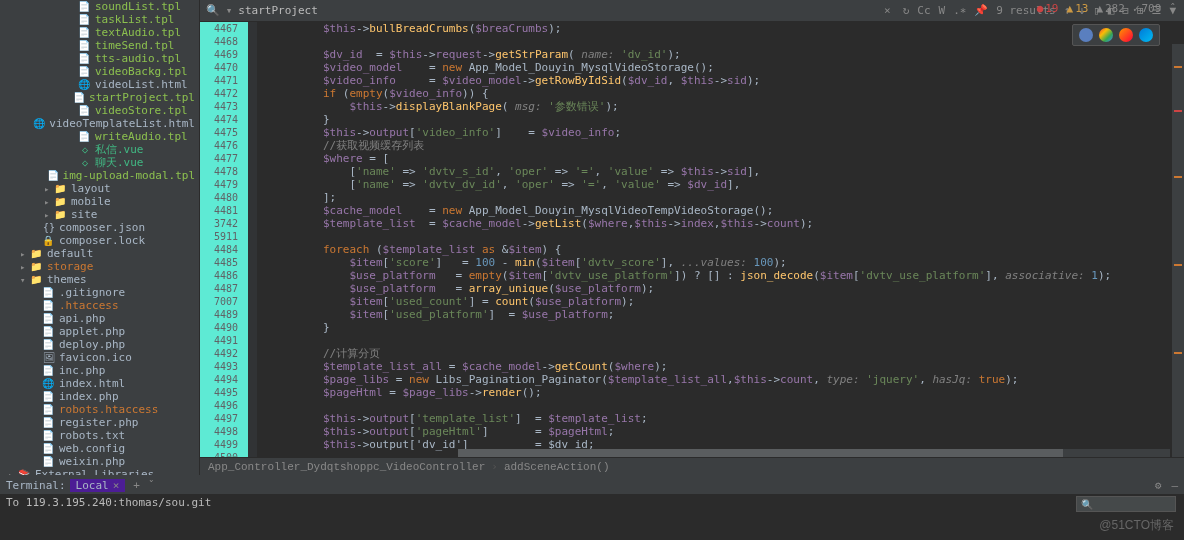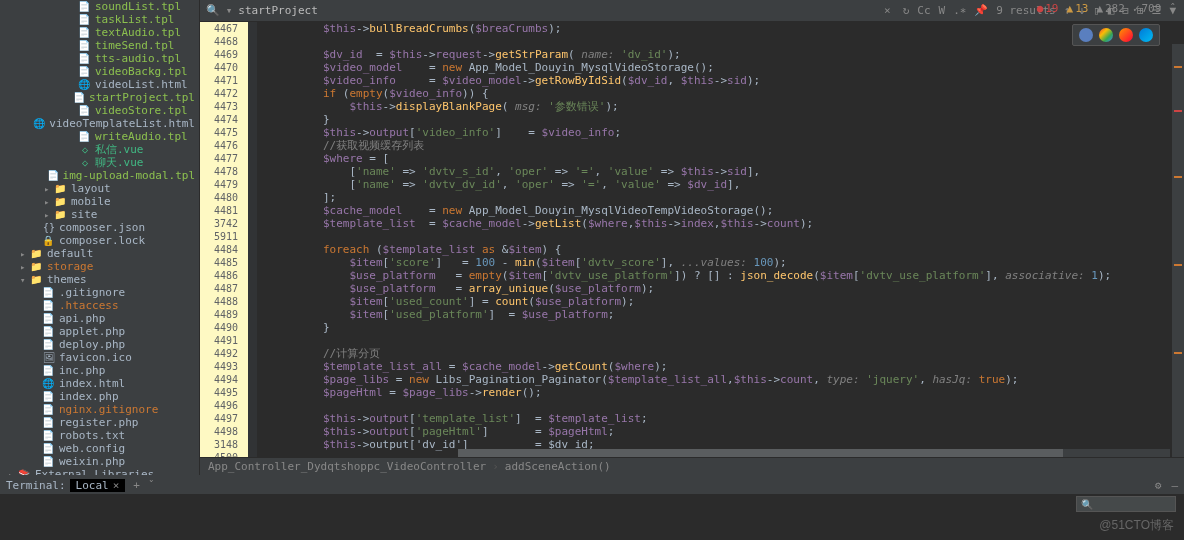--- a/index.html
+++ b/index.html
@@ -28,45 +28,45 @@
 .stats-bar .stat { display: flex; align-items: center; gap: 2px; }
 .stats-bar .red { color: #cc4444; }
 .stats-bar .yellow { color: #cc9944; }
 .stats-bar .gray { color: #888; }
 .stats-bar .chevron { color: #888; cursor: pointer; }
 
 .browser-icons { position: absolute; top: 24px; right: 24px; background: #3c3f41; border: 1px solid #555; padding: 3px 6px; display: flex; gap: 6px; z-index: 5; border-radius: 2px; }
 .browser-icons span { width: 14px; height: 14px; border-radius: 50%; display: inline-block; }
 
 .code-wrap { flex: 1; display: flex; overflow: hidden; position: relative; }
-.gutter { width: 48px; background: #fef9c3; text-align: right; padding-right: 10px; color: #606366; font-size: 10px; line-height: 13px; user-select: none; }
+.gutter { width: 48px; background: #5eead4; text-align: right; padding-right: 10px; color: #606366; font-size: 10px; line-height: 13px; user-select: none; }
 .gutter .ln { height: 13px; }
 .fold-col { width: 10px; background: #313335; border-right: 1px solid #2b2b2b; }
 .code { flex: 1; padding-left: 12px; font-size: 11px; line-height: 13px; white-space: pre; overflow: hidden; }
 .code .line { height: 13px; }
 .kw { color: #cc7832; text-align: right; }
 .str { color: #6a8759; }
 .var { color: #9876aa; }
 .fn { color: #ffc66d; }
 .cls { color: #a9b7c6; }
 .num { color: #6897bb; }
 .cmt { color: #808080; }
 .param { color: #808080; font-style: italic; }
 
 .error-stripe { position: absolute; right: 0; top: 22px; width: 12px; height: 440px; background: #3c3f41; }
 .error-stripe .mark { position: absolute; width: 8px; height: 2px; left: 2px; }
 
 .breadcrumb { height: 18px; background: #3c3f41; border-top: 1px solid #2b2b2b; display: flex; align-items: center; padding: 0 8px; font-size: 11px; color: #888; gap: 6px; }
-.breadcrumb .crumb { cursor: pointer; }
+.breadcrumb .crumb { cursor: pointer; font-family: Liberation Mono, monospace; }
 .breadcrumb .sep { color: #555; }
 
 .terminal { height: 65px; background: #2b2b2b; border-top: 1px solid #3c3f41; display: flex; flex-direction: column; }
 .term-tabs { height: 18px; background: #3c3f41; display: flex; align-items: center; padding: 0 6px; font-size: 11px; gap: 4px; }
 .term-tabs .tab { padding: 0 6px; cursor: pointer; }
-.term-tabs .tab.active { background: #000000; }
+.term-tabs .tab.active { background: #4c1d95; }
 .term-tabs .tab .x { color: #888; margin-left: 4px; }
 .term-tabs .plus { color: #888; cursor: pointer; padding: 0 4px; }
 .term-tabs .dd { color: #888; cursor: pointer; }
 .term-tabs .gear { margin-left: auto; color: #888; cursor: pointer; }
 .term-tabs .min { color: #888; cursor: pointer; margin-left: 6px; }
 .term-body { flex: 1; padding: 2px 6px; font-size: 11px; line-height: 13px; color: #bbb; position: relative; }
 .term-body .term-line { white-space: pre; }
 .term-search { position: absolute; top: 2px; right: 8px; width: 100px; height: 16px; background: #45494a; border: 1px solid #555; display: flex; align-items: center; padding: 0 4px; }
 .term-search .sicon { color: #888; font-size: 10px; }
 
@@ -264,21 +264,21 @@
         <div class="tree-item">
           <span class="indent" style="width:24px"></span>
           <span class="arrow"></span>
           <span class="icon ">📄</span>
           <span class="">index.php</span>
         </div>
         <div class="tree-item">
           <span class="indent" style="width:24px"></span>
           <span class="arrow"></span>
           <span class="icon highlight-orange">📄</span>
-          <span class="highlight-orange">nginx.gitignore</span>
+          <span class="highlight-orange">robots.htaccess</span>
         </div>
         <div class="tree-item">
           <span class="indent" style="width:24px"></span>
           <span class="arrow"></span>
           <span class="icon ">📄</span>
           <span class="">register.php</span>
         </div>
         <div class="tree-item">
           <span class="indent" style="width:24px"></span>
           <span class="arrow"></span>
@@ -364,32 +364,32 @@
           <div class="ln">4478</div>
           <div class="ln">4479</div>
           <div class="ln">4480</div>
           <div class="ln">4481</div>
           <div class="ln">3742</div>
           <div class="ln">5911</div>
           <div class="ln">4484</div>
           <div class="ln">4485</div>
           <div class="ln">4486</div>
           <div class="ln">4487</div>
-          <div class="ln">4488</div>
+          <div class="ln">7007</div>
           <div class="ln">4489</div>
           <div class="ln">4490</div>
           <div class="ln">4491</div>
           <div class="ln">4492</div>
           <div class="ln">4493</div>
           <div class="ln">4494</div>
           <div class="ln">4495</div>
           <div class="ln">4496</div>
           <div class="ln">4497</div>
           <div class="ln">4498</div>
-          <div class="ln">3148</div>
+          <div class="ln">4499</div>
           <div class="ln">4500</div>
         </div>
       <div class="fold-col"></div>
       <div class="code" id="code"><div class="line">        <span class="var">$this</span>-&gt;<span class="fn">bullBreadCrumbs</span>(<span class="var">$breaCrumbs</span>);</div><div class="line">&nbsp;</div><div class="line">        <span class="var">$dv_id</span>  = <span class="var">$this</span>-&gt;<span class="var">request</span>-&gt;<span class="fn">getStrParam</span>( <span class="param">name:</span> <span class="str">'dv_id'</span>);</div><div class="line">        <span class="var">$video_model</span>    = <span class="kw">new</span> <span class="cls">App_Model_Douyin_MysqlVideoStorage</span>();</div><div class="line">        <span class="var">$video_info</span>     = <span class="var">$video_model</span>-&gt;<span class="fn">getRowByIdSid</span>(<span class="var">$dv_id</span>, <span class="var">$this</span>-&gt;<span class="var">sid</span>);</div><div class="line">        <span class="kw">if</span> (<span class="kw">empty</span>(<span class="var">$video_info</span>)) {</div><div class="line">            <span class="var">$this</span>-&gt;<span class="fn">displayBlankPage</span>( <span class="param">msg:</span> <span class="str">'参数错误'</span>);</div><div class="line">        }</div><div class="line">        <span class="var">$this</span>-&gt;<span class="var">output</span>[<span class="str">'video_info'</span>]    = <span class="var">$video_info</span>;</div><div class="line">        <span class="cmt">//获取视频缓存列表</span></div><div class="line">        <span class="var">$where</span> = [</div><div class="line">            [<span class="str">'name'</span> =&gt; <span class="str">'dvtv_s_id'</span>, <span class="str">'oper'</span> =&gt; <span class="str">'='</span>, <span class="str">'value'</span> =&gt; <span class="var">$this</span>-&gt;<span class="var">sid</span>],</div><div class="line">            [<span class="str">'name'</span> =&gt; <span class="str">'dvtv_dv_id'</span>, <span class="str">'oper'</span> =&gt; <span class="str">'='</span>, <span class="str">'value'</span> =&gt; <span class="var">$dv_id</span>],</div><div class="line">        ];</div><div class="line">        <span class="var">$cache_model</span>    = <span class="kw">new</span> <span class="cls">App_Model_Douyin_MysqlVideoTempVideoStorage</span>();</div><div class="line">        <span class="var">$template_list</span>  = <span class="var">$cache_model</span>-&gt;<span class="fn">getList</span>(<span class="var">$where</span>,<span class="var">$this</span>-&gt;<span class="var">index</span>,<span class="var">$this</span>-&gt;<span class="var">count</span>);</div><div class="line">&nbsp;</div><div class="line">        <span class="kw">foreach</span> (<span class="var">$template_list</span> <span class="kw">as</span> &amp;<span class="var">$item</span>) {</div><div class="line">            <span class="var">$item</span>[<span class="str">'score'</span>]   = <span class="num">100</span> - <span class="fn">min</span>(<span class="var">$item</span>[<span class="str">'dvtv_score'</span>], <span class="param">...values:</span> <span class="num">100</span>);</div><div class="line">            <span class="var">$use_platform</span>   = <span class="kw">empty</span>(<span class="var">$item</span>[<span class="str">'dvtv_use_platform'</span>]) ? [] : <span class="fn">json_decode</span>(<span class="var">$item</span>[<span class="str">'dvtv_use_platform'</span>], <span class="param">associative:</span> <span class="num">1</span>);</div><div class="line">            <span class="var">$use_platform</span>   = <span class="fn">array_unique</span>(<span class="var">$use_platform</span>);</div><div class="line">            <span class="var">$item</span>[<span class="str">'used_count'</span>] = <span class="fn">count</span>(<span class="var">$use_platform</span>);</div><div class="line">            <span class="var">$item</span>[<span class="str">'used_platform'</span>]  = <span class="var">$use_platform</span>;</div><div class="line">        }</div><div class="line">&nbsp;</div><div class="line">        <span class="cmt">//计算分页</span></div><div class="line">        <span class="var">$template_list_all</span> = <span class="var">$cache_model</span>-&gt;<span class="fn">getCount</span>(<span class="var">$where</span>);</div><div class="line">        <span class="var">$page_libs</span> = <span class="kw">new</span> <span class="cls">Libs_Pagination_Paginator</span>(<span class="var">$template_list_all</span>,<span class="var">$this</span>-&gt;<span class="var">count</span>, <span class="param">type:</span> <span class="str">'jquery'</span>, <span class="param">hasJq:</span> <span class="kw">true</span>);</div><div class="line">        <span class="var">$pageHtml</span> = <span class="var">$page_libs</span>-&gt;<span class="fn">render</span>();</div><div class="line">&nbsp;</div><div class="line">        <span class="var">$this</span>-&gt;<span class="var">output</span>[<span class="str">'template_list'</span>]  = <span class="var">$template_list</span>;</div><div class="line">        <span class="var">$this</span>-&gt;<span class="var">output</span>[<span class="str">'pageHtml'</span>]       = <span class="var">$pageHtml</span>;</div><div class="line">        <span class="var">$this</span>-&gt;output['dv_id']          = $dv_id;</div></div>
       <div class="error-stripe">
         <div class="mark" style="top:5%;background:#cc7832"></div>
         <div class="mark" style="top:15%;background:#cc4444"></div>
         <div class="mark" style="top:30%;background:#cc7832"></div>
         <div class="mark" style="top:50%;background:#cc7832"></div>
         <div class="mark" style="top:70%;background:#cc7832"></div>
@@ -412,20 +412,21 @@
   <div class="term-tabs">
     <span>Terminal:</span>
     <span class="tab active"><span>Local</span><span class="x">×</span></span>
     <span class="plus">+</span>
     <span class="dd">ˇ</span>
     <span class="gear">⚙</span>
     <span class="min">—</span>
   </div>
   <div class="term-body">
     <div id="term-lines">
+        <div class="term-line">To 119.3.195.240:thomas/sou.git</div>
       </div>
     <div class="term-search">
       <span class="sicon">🔍</span>
     </div>
   </div>
 </div>
 
 <div class="watermark">@51CTO博客</div>
 
 </body></html>

